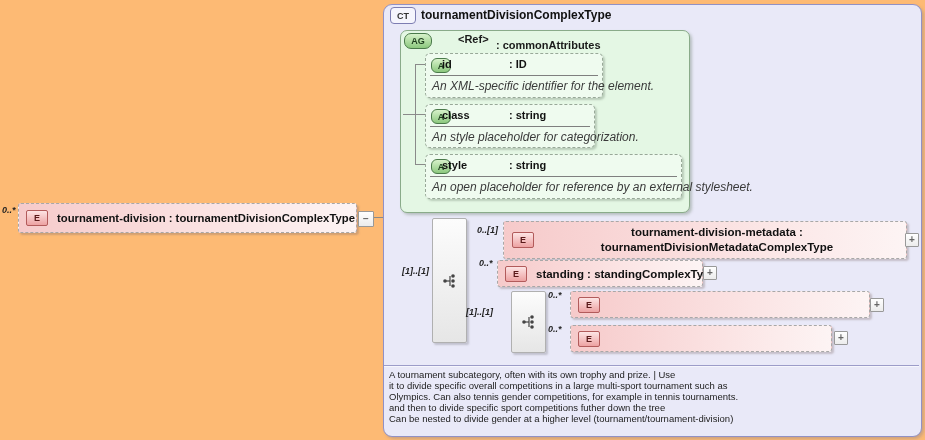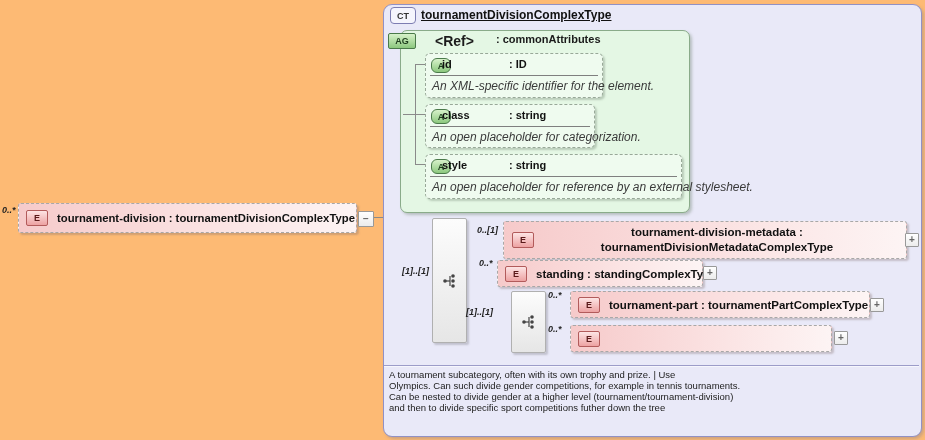--- a/index.html
+++ b/index.html
@@ -6,29 +6,29 @@
   #stage{position:relative;width:925px;height:440px;background:#fdba74;overflow:hidden;
          font-family:"Liberation Sans",sans-serif;padding-left:35px;}
   .line{position:absolute;background:#8a8a8a;}
   
   .ct-box{position:absolute;left:383px;top:4px;width:537px;height:431px;
           background:#e9e9f8;border:1px solid #9191c5;border-radius:9px;
           box-shadow:2px 2px 3px rgba(120,120,150,.35);}
   .ct-badge{position:absolute;left:390px;top:7px;width:24px;height:15px;border:1px solid #7d7db2;
             border-radius:4px;background:#f5f5fd;color:#333;font-size:9px;font-weight:bold;
             display:flex;align-items:center;justify-content:center;}
-  .ct-title{position:absolute;left:421px;top:8px;font-size:12px;font-weight:bold;color:#111;white-space:nowrap;text-decoration:underline;}
+  .ct-title{position:absolute;left:421px;top:8px;font-size:12px;font-weight:bold;color:#111;white-space:nowrap;}
   
   .ag-box{position:absolute;left:400px;top:30px;width:288px;height:181px;background:#e4f7e4;
           border:1px solid #8aab8a;border-radius:7px;box-shadow:2px 2px 3px rgba(110,130,110,.4);}
-  .ag-badge{position:absolute;left:388px;top:33px;width:26px;height:14px;border:1px solid #4a7a4a;
-            border-radius:2px;background:linear-gradient(180deg,#d7f2ca,#8cc87e);color:#1d3d1d;
+  .ag-badge{position:absolute;left:404px;top:33px;width:26px;height:14px;border:1px solid #4a7a4a;
+            border-radius:7px;background:linear-gradient(180deg,#d7f2ca,#8cc87e);color:#1d3d1d;
             font-size:9px;font-weight:bold;display:flex;align-items:center;justify-content:center;}
-  .ag-ref{position:absolute;left:435px;top:33px;font-size:14px;font-weight:bold;color:#1a1a1a;white-space:nowrap;}
-  .ag-type{position:absolute;left:496px;top:33px;font-size:11px;font-weight:bold;color:#1a1a1a;white-space:nowrap;text-align:right;}
+  .ag-ref{position:absolute;left:458px;top:33px;font-size:11px;font-weight:bold;color:#1a1a1a;white-space:nowrap;}
+  .ag-type{position:absolute;left:496px;top:39px;font-size:11px;font-weight:bold;color:#1a1a1a;white-space:nowrap;text-align:right;}
   
   .attr-box{position:absolute;background:#effbef;border:1px dashed #98a898;border-radius:5px;
             box-shadow:2px 2px 2px rgba(110,130,110,.35);}
   .attr-badge{position:absolute;left:5px;top:4px;width:18px;height:13px;border:1px solid #4a7a4a;
               border-radius:6px;background:linear-gradient(180deg,#d7f2ca,#8cc87e);color:#1d3d1d;
               font-size:9px;font-weight:bold;display:flex;align-items:center;justify-content:center;}
   .attr-name{position:absolute;left:16px;top:4px;font-size:11px;font-weight:bold;color:#111;white-space:nowrap;}
   .attr-type{position:absolute;left:83px;top:4px;font-size:11px;font-weight:bold;color:#111;white-space:nowrap;}
   .attr-sep{position:absolute;left:4px;right:4px;top:21px;height:1px;background:#7f7f7f;}
   .attr-doc{position:absolute;left:6px;right:3px;top:25px;font-size:12px;font-style:italic;color:#3a3a3a;white-space:nowrap;}
@@ -94,21 +94,21 @@
     <span class="attr-type">: ID</span>
     <div class="attr-sep"></div>
     <div class="attr-doc">An XML-specific identifier for the element.</div>
   </div>
 
   <div class="attr-box" style="left:425px;top:104px;width:168px;height:42px;">
     <span class="attr-badge">A</span>
     <span class="attr-name">class</span>
     <span class="attr-type">: string</span>
     <div class="attr-sep"></div>
-    <div class="attr-doc">An open placeholder for categorization.</div>
+    <div class="attr-doc">An style placeholder for categorization.</div>
   </div>
 
   <div class="attr-box" style="left:425px;top:154px;width:255px;height:43px;">
     <span class="attr-badge">A</span>
     <span class="attr-name">style</span>
     <span class="attr-type">: string</span>
     <div class="attr-sep"></div>
     <div class="attr-doc">An open placeholder for reference by an external stylesheet.</div>
   </div>
 
@@ -155,31 +155,31 @@
       <line x1="8" y1="4" x2="8" y2="14" stroke="#444" stroke-width="1.2"></line>
       <circle cx="3" cy="9" r="1.8" fill="#444"></circle>
       <circle cx="11" cy="4" r="1.8" fill="#444"></circle>
       <circle cx="11" cy="9" r="1.8" fill="#444"></circle>
       <circle cx="11" cy="14" r="1.8" fill="#444"></circle>
     </svg>
   </div>
 
   <div class="elem-box" style="left:570px;top:291px;width:298px;height:25px;">
     <span class="e-badge">E</span>
-    <span class="elem-label">tournament-part : tournamentPartComplexType</span>
   </div>
   <div class="toggle" style="left:870px;top:298px;">+</div>
 
   <div class="elem-box" style="left:570px;top:325px;width:260px;height:25px;">
     <span class="e-badge">E</span>
   </div>
   <div class="toggle" style="left:834px;top:331px;">+</div>
 
   <div class="doc-sep1"></div>
   <div class="doc-sep2"></div>
   <div class="doc-text">
     <div>A tournament subcategory, often with its own trophy and prize. | Use</div>
-    <div>Olympics. Can such divide gender competitions, for example in tennis tournaments.</div>
+    <div>it to divide specific overall competitions in a large multi-sport tournament such as</div>
+    <div>Olympics. Can also tennis gender competitions, for example in tennis tournaments.</div>
+    <div>and then to divide specific sport competitions futher down the tree</div>
     <div>Can be nested to divide gender at a higher level (tournament/tournament-division)</div>
-    <div>and then to divide specific sport competitions futher down the tree</div>
   </div>
 
 </div>
 
 </body></html>

